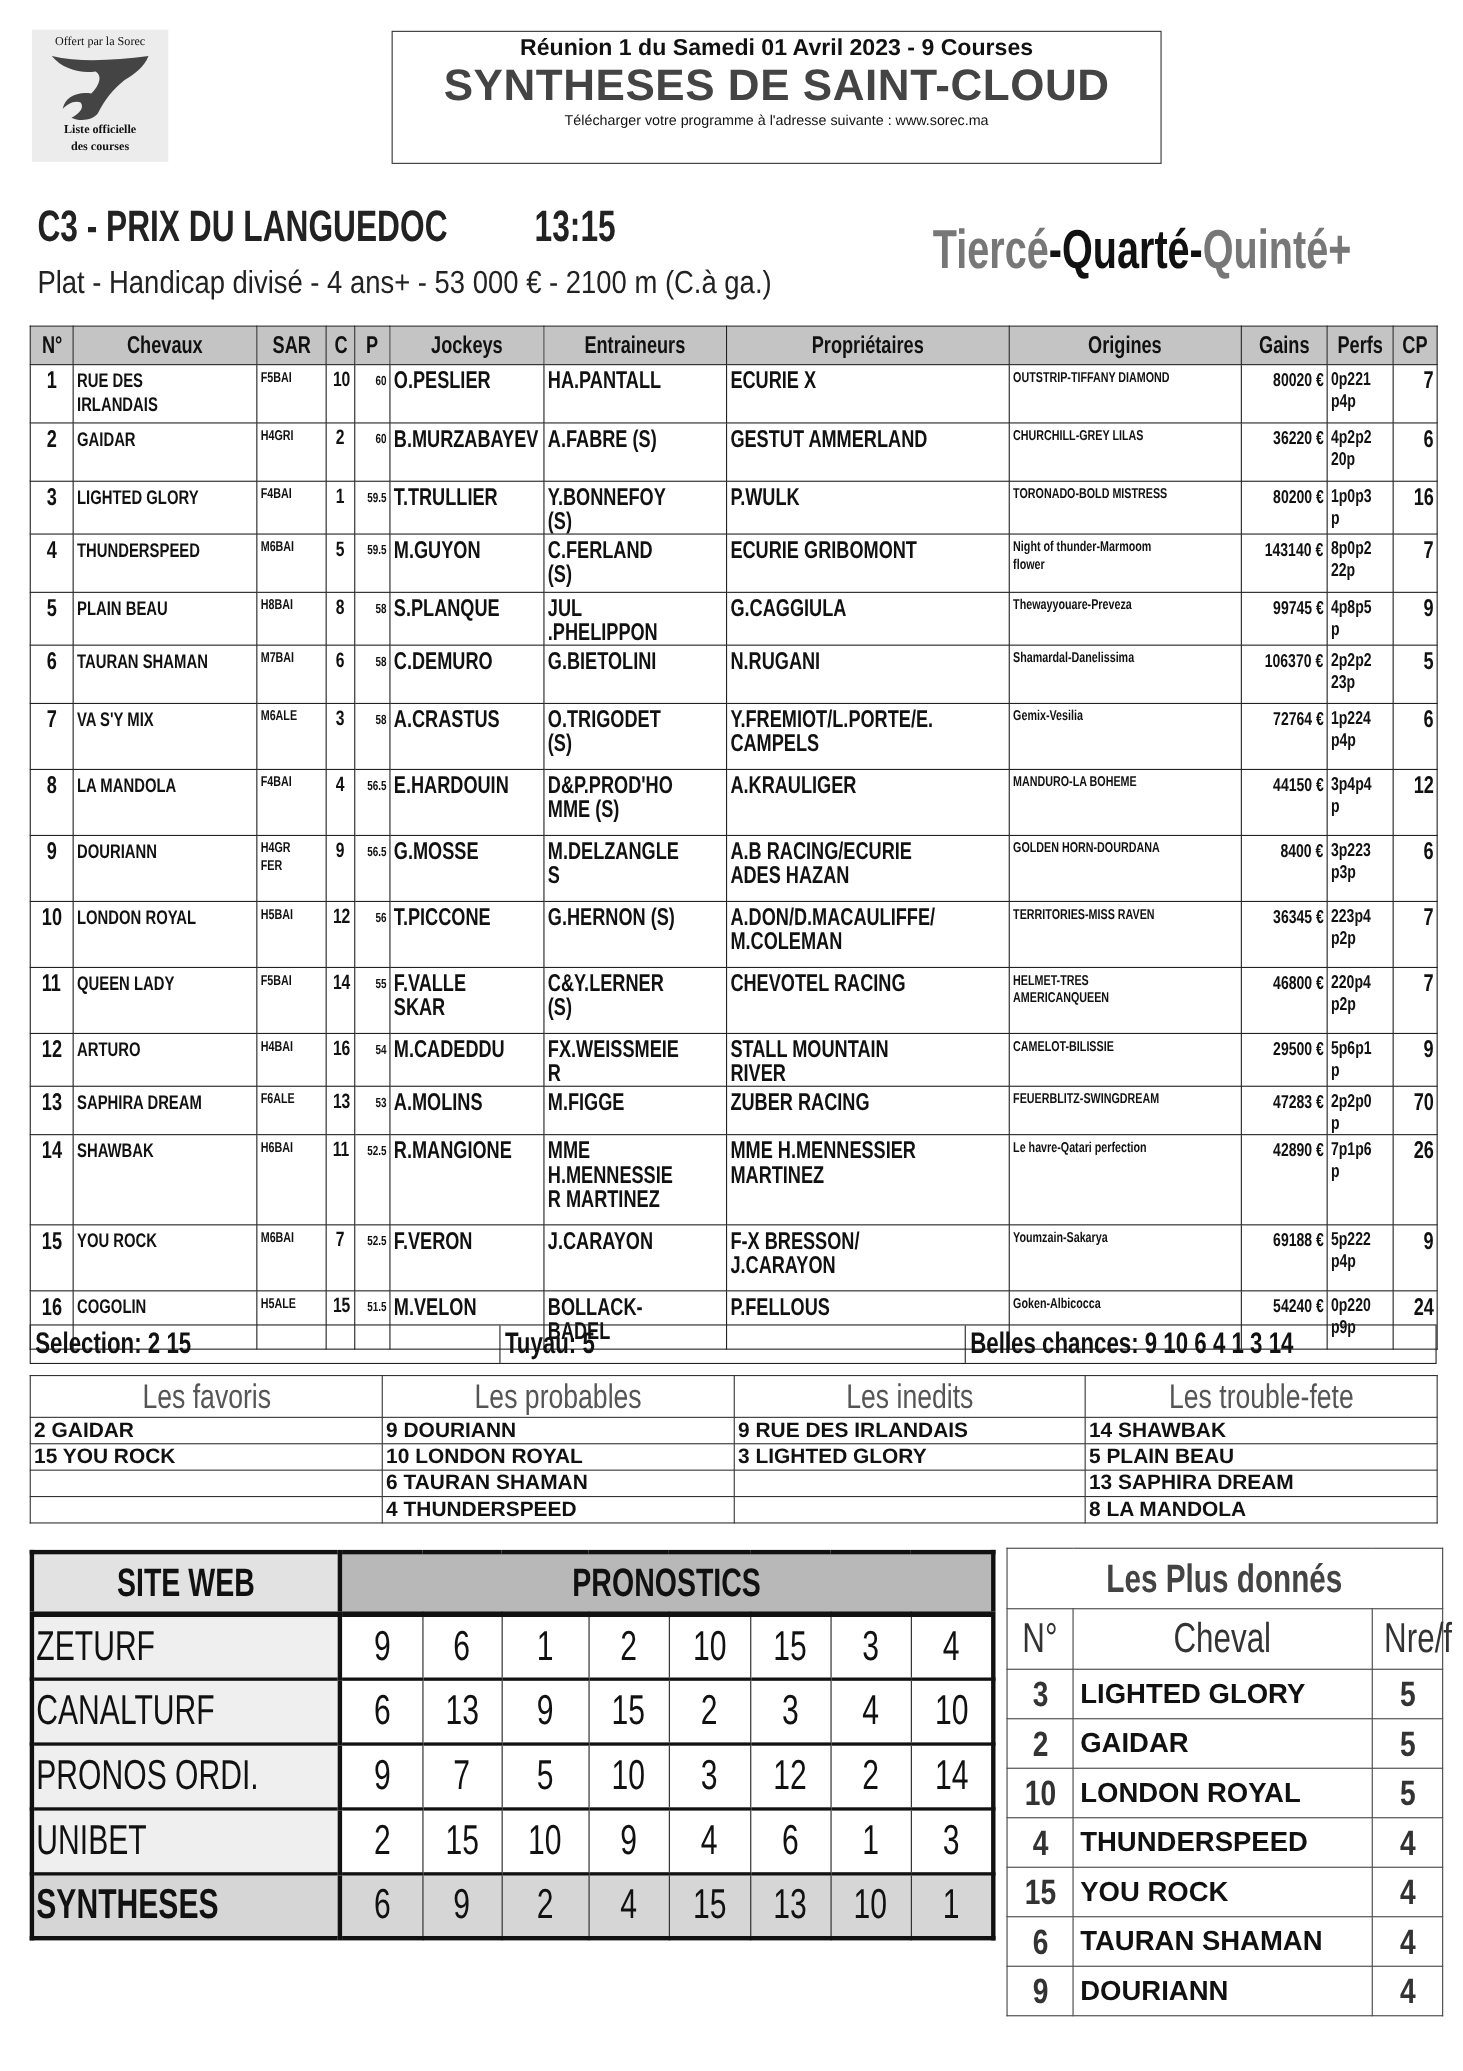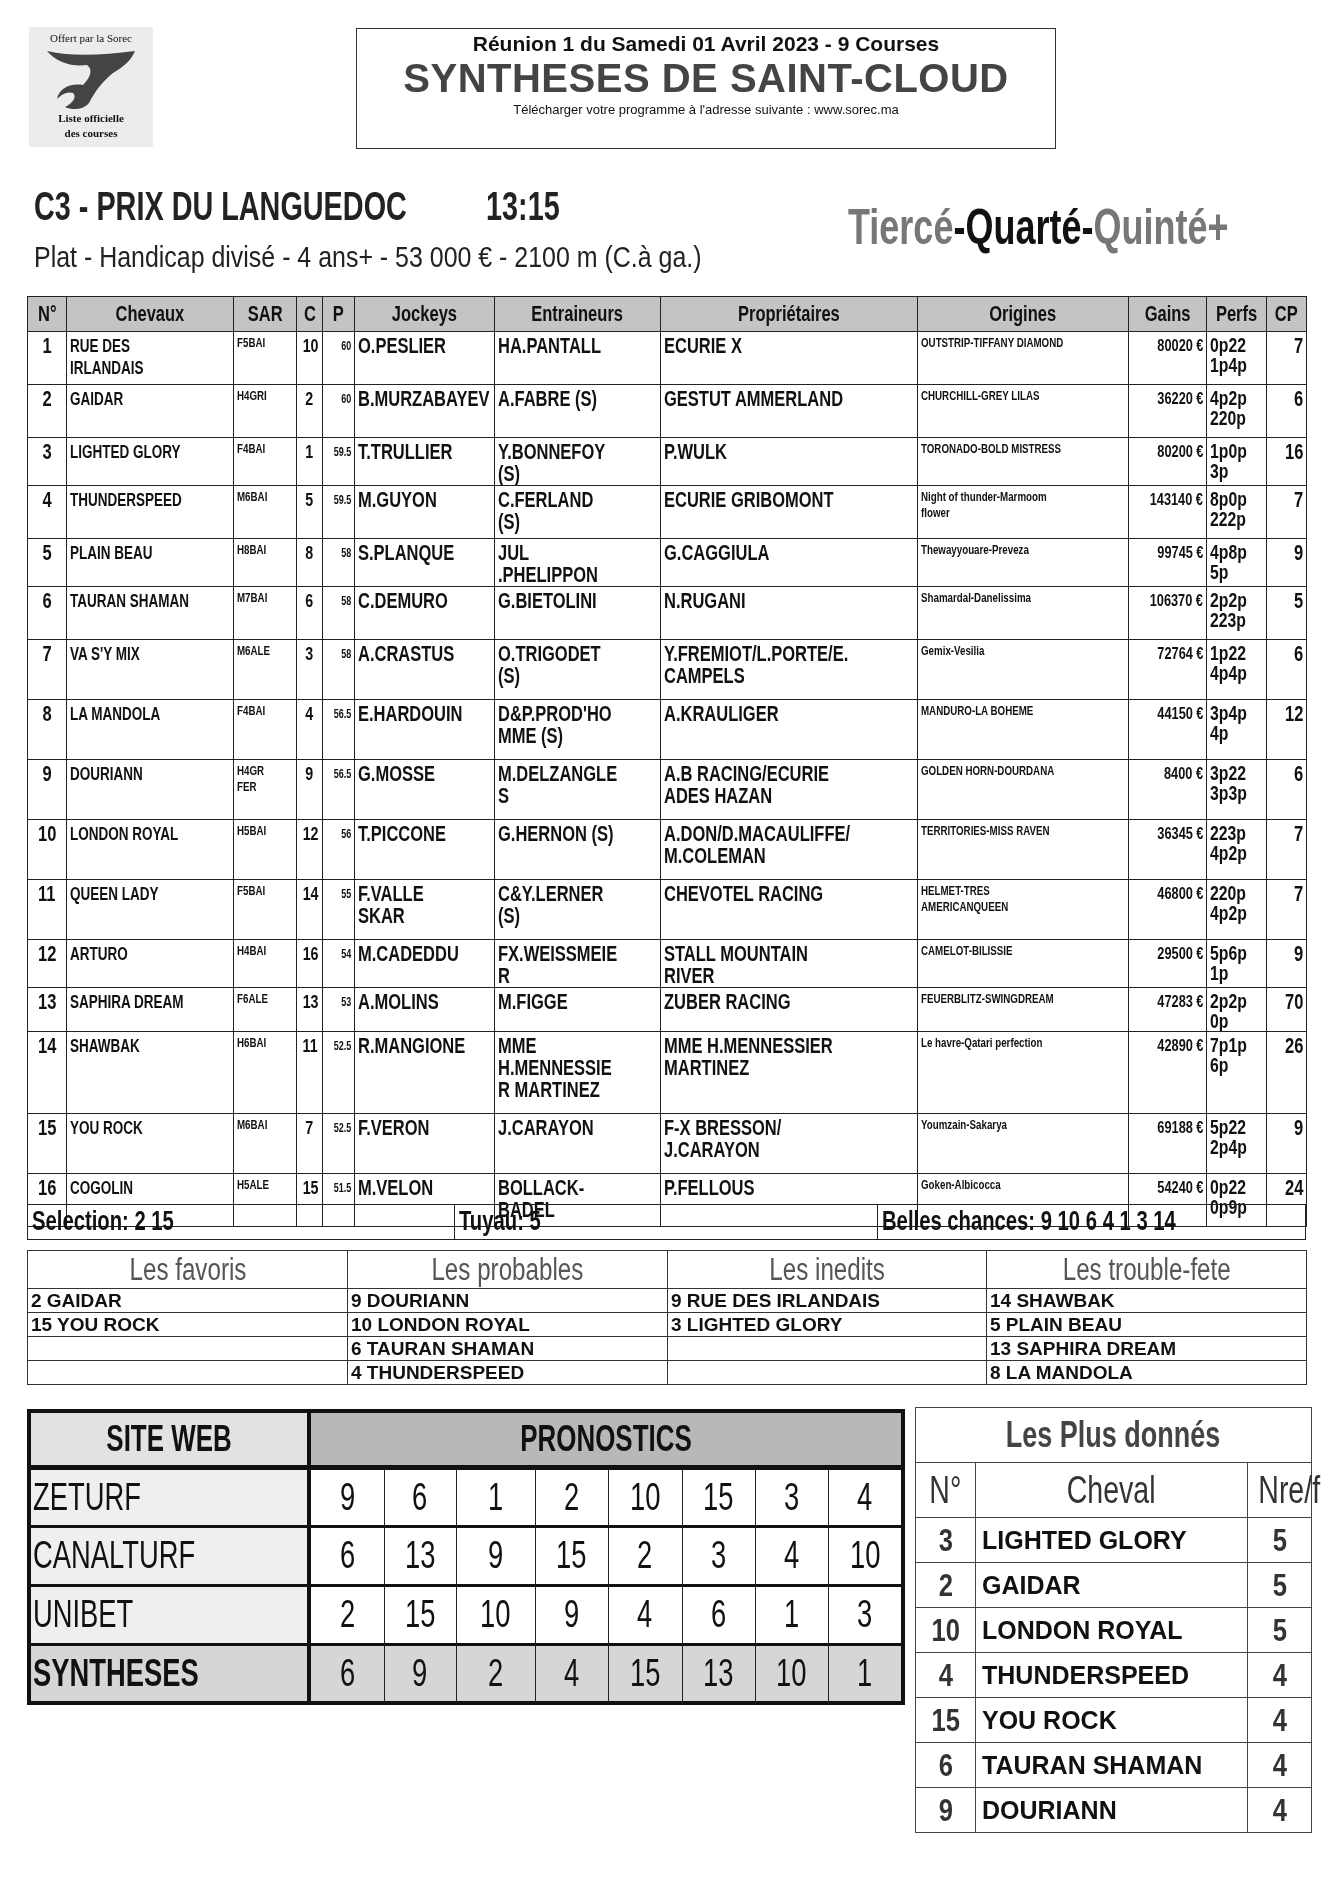--- a/index.html
+++ b/index.html
@@ -39,21 +39,21 @@
   td.sar { font-size: 13px; line-height: 16px !important; }
   td.c { text-align: center; font-size: 19px; }
   td.c .sq { transform-origin: center top; }
   td.p { text-align: right; font-size: 12px; }
   td.p .sq { transform-origin: right top; }
   td.jk, td.en { font-size: 22px; }
   td.pr { font-size: 22px; }
   td.or { font-size: 13px; line-height: 16px !important; }
   td.ga { text-align: right; font-size: 17px; }
   td.ga .sq { transform-origin: right top; }
-  td.pe { font-size: 21px; line-height: 20px !important; }
+  td.pe { font-size: 17px; line-height: 20px !important; }
   td.cp { text-align: right; font-size: 22px; }
   td.cp .sq { transform-origin: right top; }
 
   
   #selbar { left: 27px; top: 1204px; width: 1279px; height: 36px; border: 1.5px solid #222; display: flex; }
   #selbar > div { font-size: 27px; font-weight: bold; padding-left: 4px; line-height: 33px; white-space: nowrap; }
   #selbar > div span { display: inline-block; transform: scaleX(0.75); transform-origin: left center; }
   #selbar .s1 { width: 427px; border-right: 1.5px solid #222; }
   #selbar .s2 { width: 423px; border-right: 1.5px solid #222; }
 
@@ -459,20 +459,31 @@
         <td><span>6</span></td>
         <td><span>13</span></td>
         <td><span>9</span></td>
         <td><span>15</span></td>
         <td><span>2</span></td>
         <td><span>3</span></td>
         <td><span>4</span></td>
         <td><span>10</span></td>
       </tr>
       <tr>
+        <td class="site"><span>PRONOS ORDI.</span></td>
+        <td><span>9</span></td>
+        <td><span>7</span></td>
+        <td><span>5</span></td>
+        <td><span>10</span></td>
+        <td><span>3</span></td>
+        <td><span>12</span></td>
+        <td><span>2</span></td>
+        <td><span>14</span></td>
+      </tr>
+      <tr>
         <td class="site"><span>UNIBET</span></td>
         <td><span>2</span></td>
         <td><span>15</span></td>
         <td><span>10</span></td>
         <td><span>9</span></td>
         <td><span>4</span></td>
         <td><span>6</span></td>
         <td><span>1</span></td>
         <td><span>3</span></td>
       </tr>

